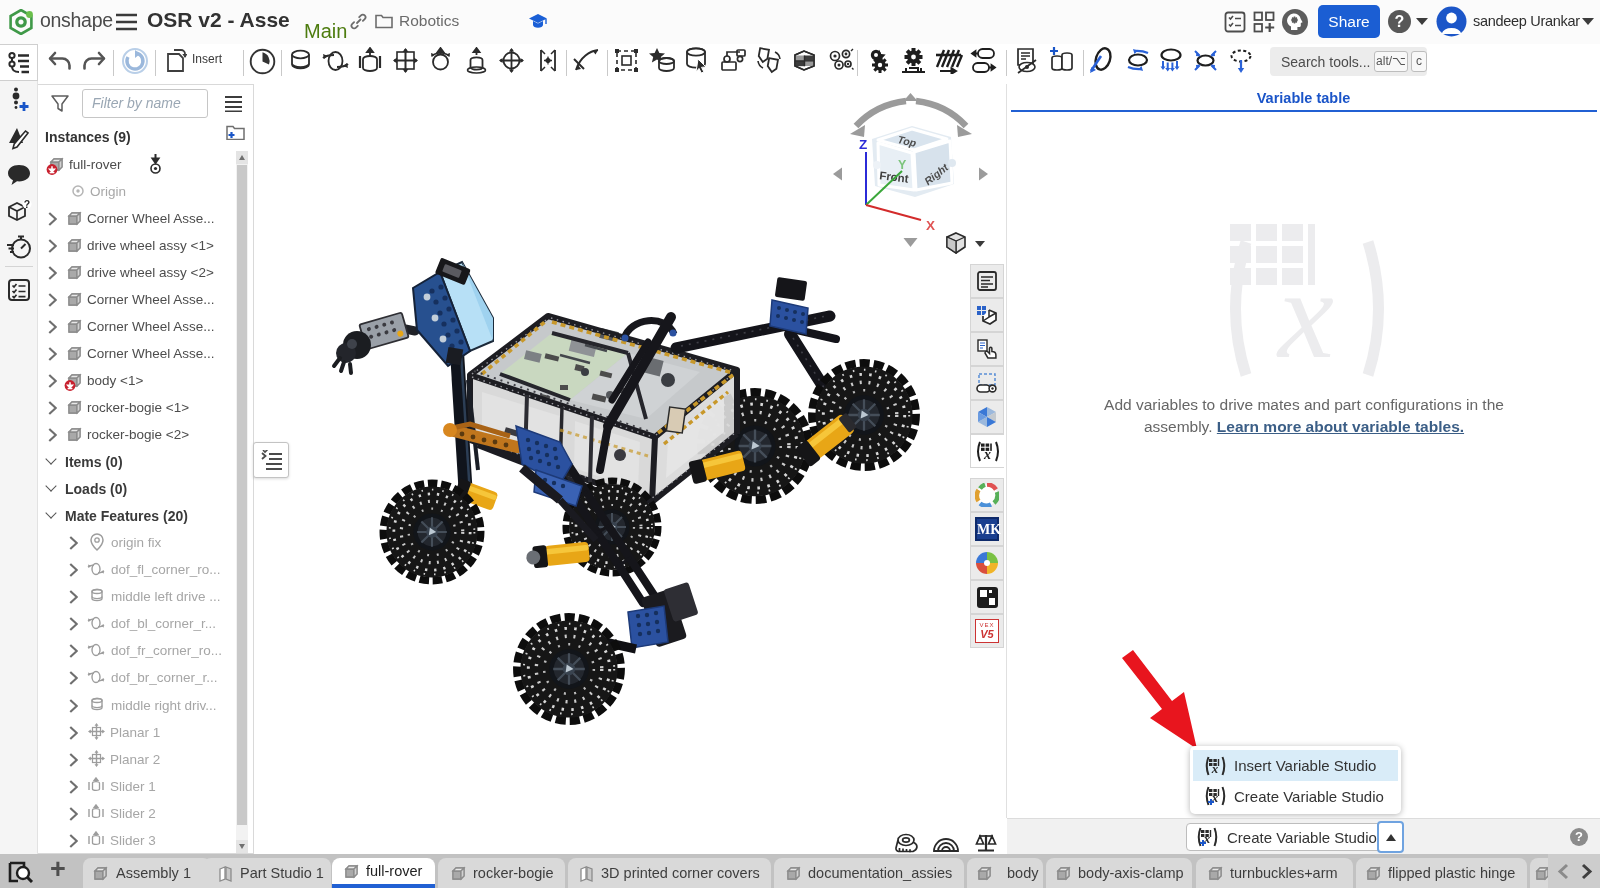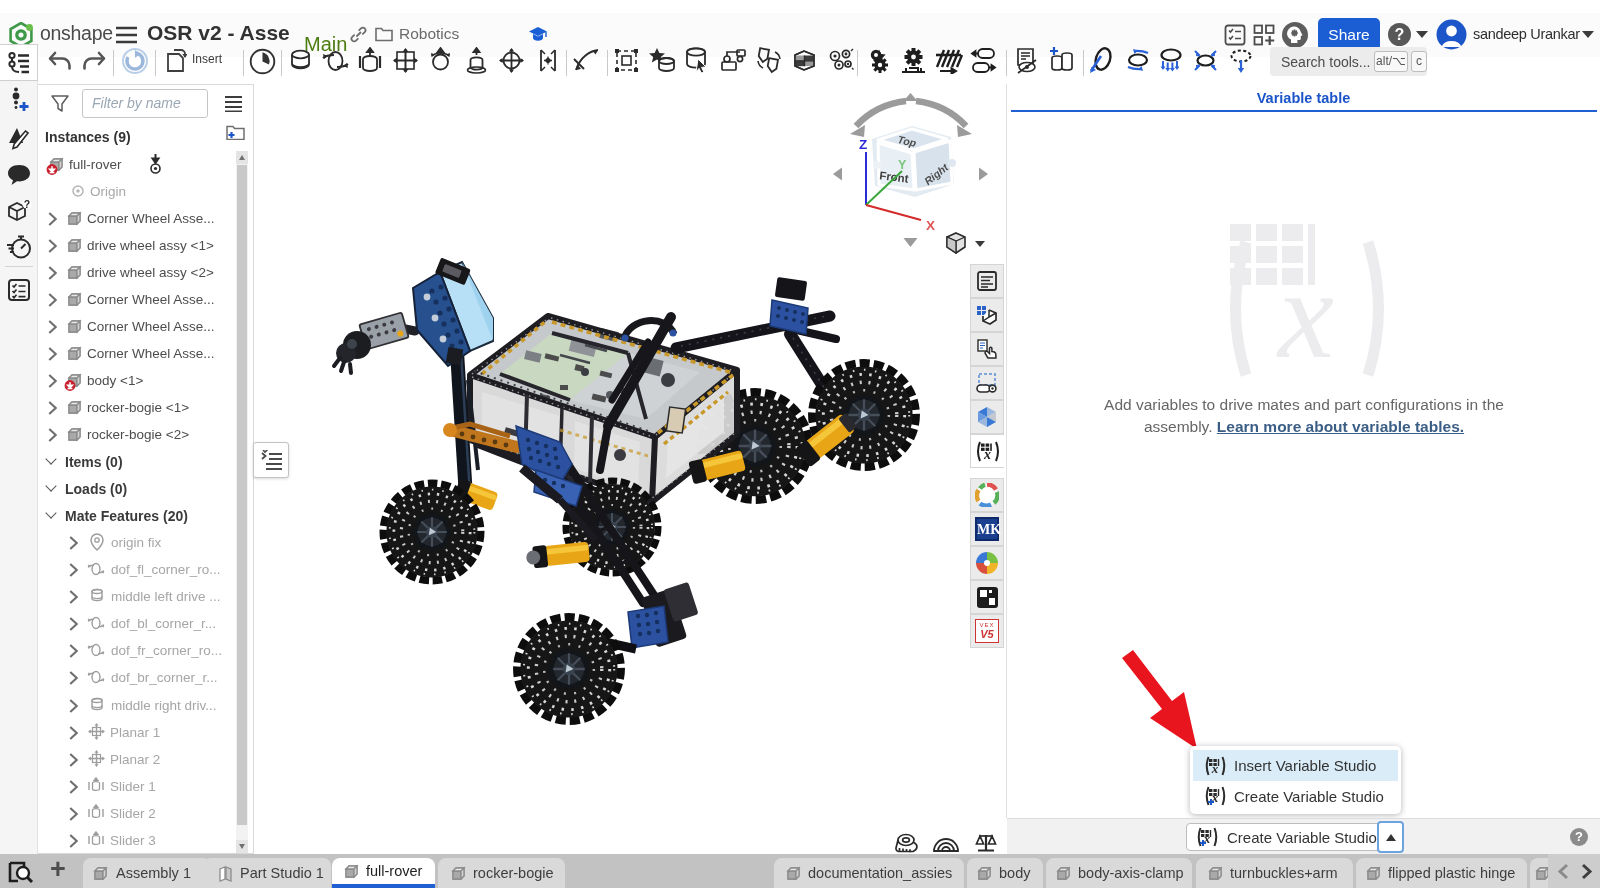--- a/index.html
+++ b/index.html
@@ -1,20 +1,20 @@
 <!DOCTYPE html>
 <html><head>
 <meta charset="utf-8">
 <style>
   * { margin:0; padding:0; box-sizing:border-box; }
   html,body { width:1600px; height:888px; overflow:hidden; background:#fff;
     font-family:"Liberation Sans", sans-serif; }
   .abs { position:absolute; }
   
-  #topbar { position:absolute; left:0; top:0; width:1600px; height:44px; background:#fbfbfb;margin-top:13px; }
+  #topbar { position:absolute; left:0; top:0; width:1600px; height:44px; background:#fbfbfb; }
   #docbar { position:absolute; left:0; top:0; width:1600px; height:84px; background:transparent; }
   .sep { position:absolute; top:50px; width:1px; height:26px; background:#c9c9c9; }
   
   #lstrip { position:absolute; left:0; top:44px; width:38px; height:810px; background:#f5f5f5; border-right:1px solid #e2e2e2; }
   #lstrip .tile { position:absolute; left:0; width:38px; height:36px; display:flex; align-items:center; justify-content:center; }
   
   #lpanel { position:absolute; left:38px; top:84px; width:216px; height:770px; background:#fff; border:1px solid #d9d9d9; border-left:none; }
   #lpanel .row { position:absolute; left:0; height:27px; width:198px; display:flex; align-items:center; font-size:13.5px; color:#4d4d4d; white-space:nowrap; }
   .caretd { width:8px; height:8px; border-right:1.8px solid #555; border-bottom:1.8px solid #555; transform:rotate(45deg); display:inline-block; }
   
@@ -1235,31 +1235,37 @@
         <use href="#cub"></use>
       </svg>
       <span style="margin-left:4px">full-rover</span>
     </div>
   <div class="tab" style="left:438px;width:127px;padding:0">
       <svg style="margin-left:10px" width="21" height="21" viewBox="0 0 21 21">
         <use href="#cub"></use>
       </svg>
       <span style="margin-left:4px">rocker-bogie</span>
     </div>
+  <div class="tab" style="left:568px;width:203px;padding:0">
+      <svg style="margin-left:9px" width="20" height="20" viewBox="0 0 20 20">
+        <use href="#ps"></use>
+      </svg>
+      <span style="margin-left:4px">3D printed corner covers</span>
+    </div>
   <div class="tab" style="left:774px;width:190px;padding:0">
       <svg style="margin-left:9px" width="21" height="21" viewBox="0 0 21 21">
         <use href="#cub"></use>
       </svg>
       <span style="margin-left:4px">documentation_assies</span>
     </div>
   <div class="tab" style="left:967px;width:76px;padding:0">
       <svg style="margin-left:7px" width="21" height="21" viewBox="0 0 21 21">
         <use href="#cub"></use>
       </svg>
-      <span style="margin-left:4px">body</span>
+      <span style="margin-left:12px">body</span>
     </div>
   <div class="tab" style="left:1046px;width:146px;padding:0">
       <svg style="margin-left:7px" width="21" height="21" viewBox="0 0 21 21">
         <use href="#cub"></use>
       </svg>
       <span style="margin-left:4px">body-axis-clamp</span>
     </div>
   <div class="tab" style="left:1196px;width:157px;padding:0">
       <svg style="margin-left:9px" width="21" height="21" viewBox="0 0 21 21">
         <use href="#cub"></use>

